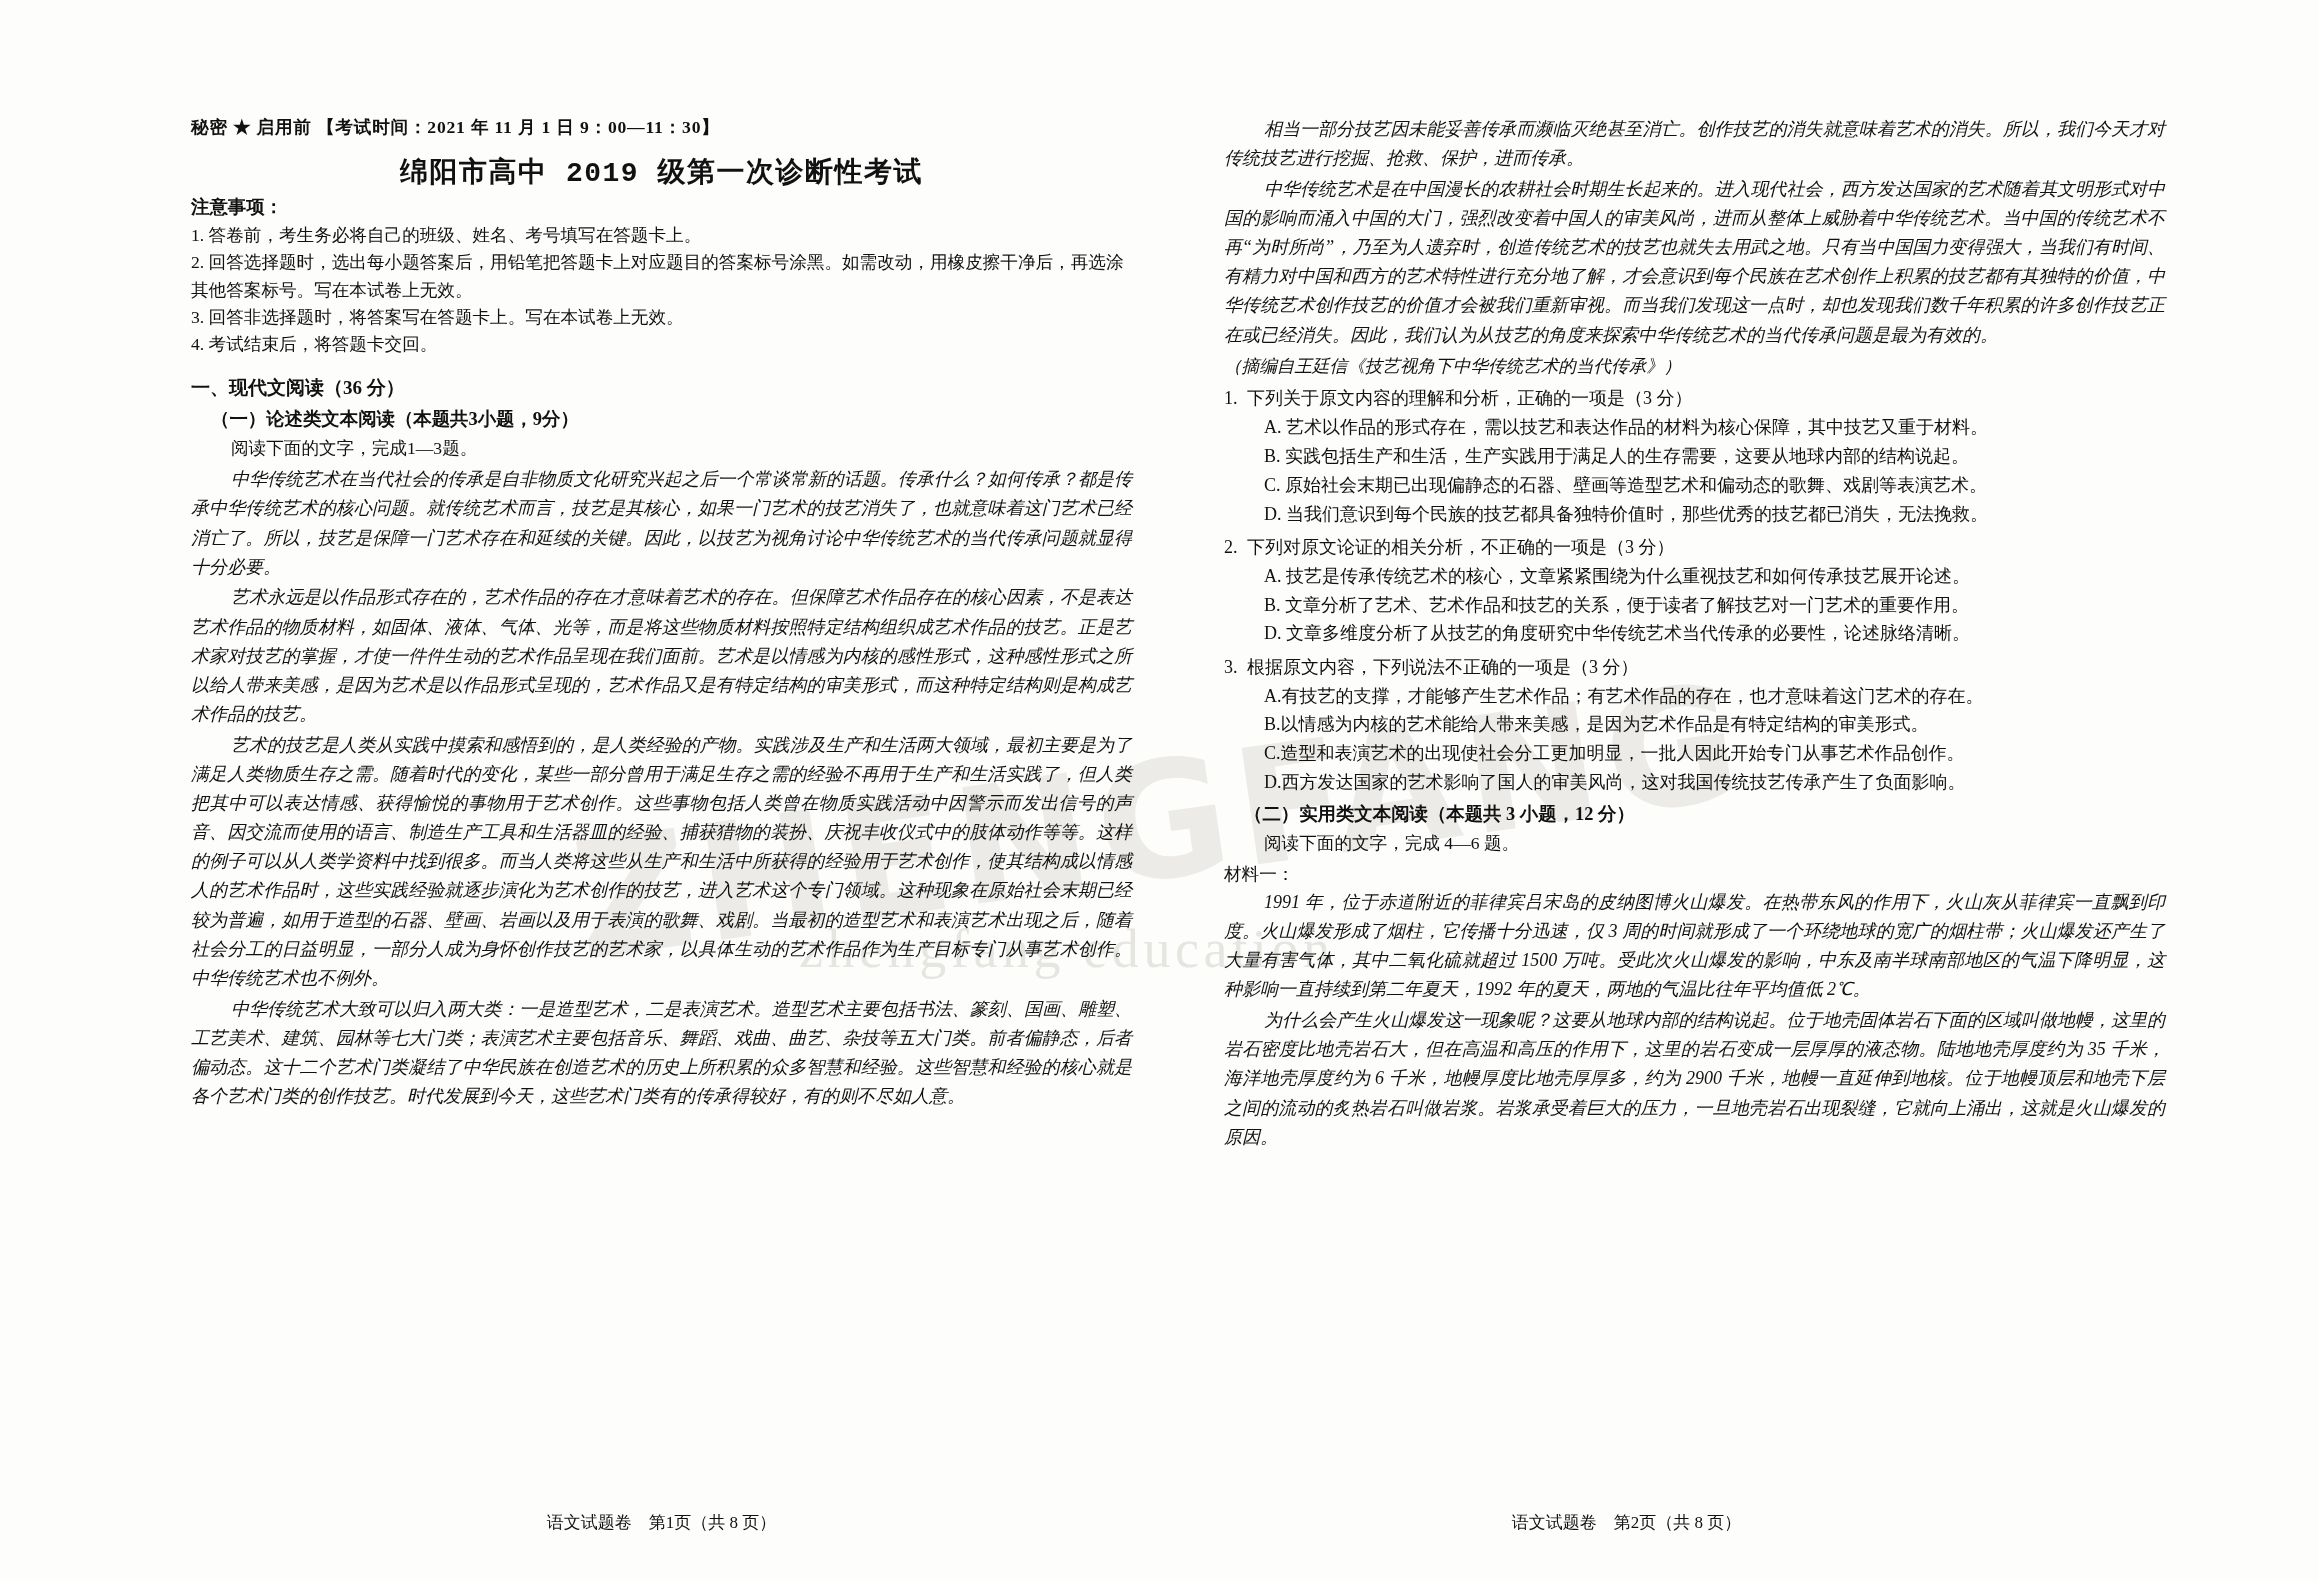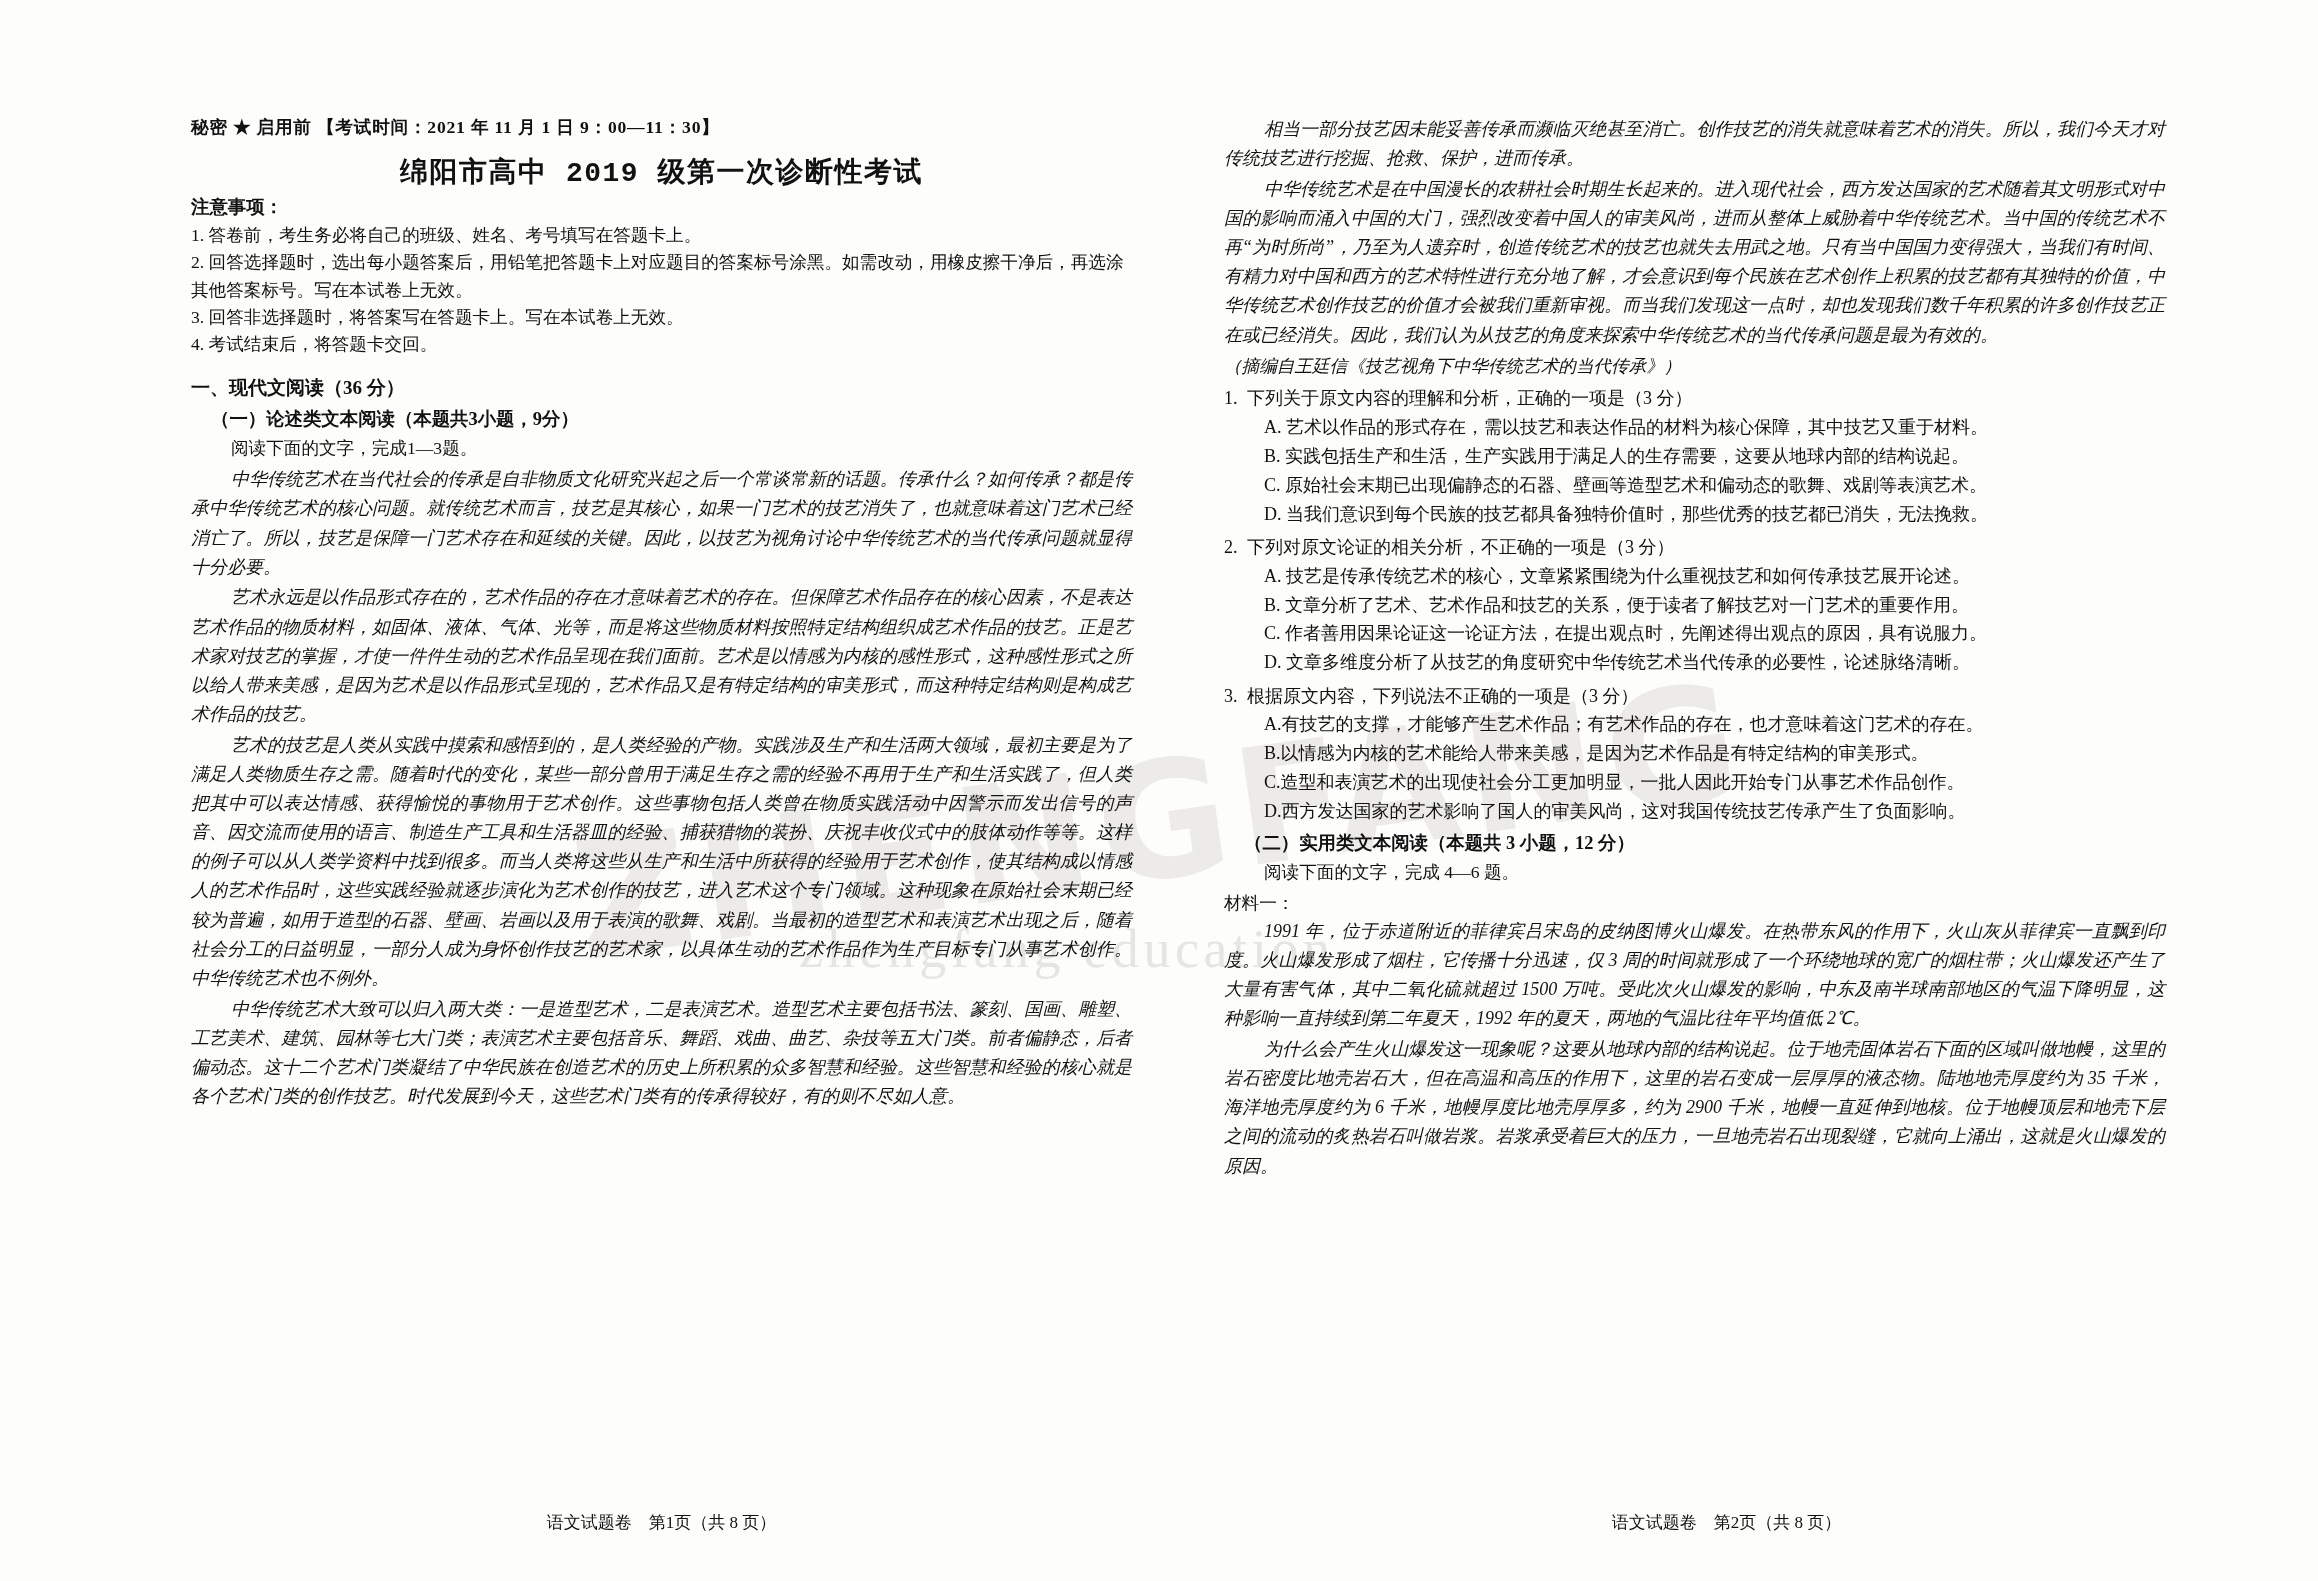--- a/index.html
+++ b/index.html
@@ -106,21 +106,21 @@
     font-size:18px;line-height:1.6;margin:0;padding-left:40px;
   }
   .footer{
     position:absolute;
     bottom:47px;
     font-size:17px;
     text-align:center;
     width:941px;
   }
   .footer-left{left:191px;}
-  .footer-right{left:1256px;}
+  .footer-right{left:1156px;}
 </style>
 </head>
 <body>
 
 <div class="page">
 
   <div class="watermark">ZHENGFANG</div>
   <div class="watermark2">zhengfang  education</div>
 
   <div class="col col-left">
@@ -158,21 +158,20 @@
     <div class="opt">A. 艺术以作品的形式存在，需以技艺和表达作品的材料为核心保障，其中技艺又重于材料。</div>
     <div class="opt">B. 实践包括生产和生活，生产实践用于满足人的生存需要，这要从地球内部的结构说起。</div>
     <div class="opt">C. 原始社会末期已出现偏静态的石器、壁画等造型艺术和偏动态的歌舞、戏剧等表演艺术。</div>
     <div class="opt">D. 当我们意识到每个民族的技艺都具备独特价值时，那些优秀的技艺都已消失，无法挽救。</div>
 
     <div class="q">
       <span class="q-num">2.</span><span>下列对原文论证的相关分析，不正确的一项是（3 分）</span>
     </div>
     <div class="opt">A. 技艺是传承传统艺术的核心，文章紧紧围绕为什么重视技艺和如何传承技艺展开论述。</div>
     <div class="opt">B. 文章分析了艺术、艺术作品和技艺的关系，便于读者了解技艺对一门艺术的重要作用。</div>
-    <div class="opt">C. 作者善用因果论证这一论证方法，在提出观点时，先阐述得出观点的原因，具有说服力。</div>
     <div class="opt">D. 文章多维度分析了从技艺的角度研究中华传统艺术当代传承的必要性，论述脉络清晰。</div>
 
     <div class="q">
       <span class="q-num">3.</span><span>根据原文内容，下列说法不正确的一项是（3 分）</span>
     </div>
     <div class="opt">A.有技艺的支撑，才能够产生艺术作品；有艺术作品的存在，也才意味着这门艺术的存在。</div>
     <div class="opt">B.以情感为内核的艺术能给人带来美感，是因为艺术作品是有特定结构的审美形式。</div>
     <div class="opt">C.造型和表演艺术的出现使社会分工更加明显，一批人因此开始专门从事艺术作品创作。</div>
     <div class="opt">D.西方发达国家的艺术影响了国人的审美风尚，这对我国传统技艺传承产生了负面影响。</div>
 

